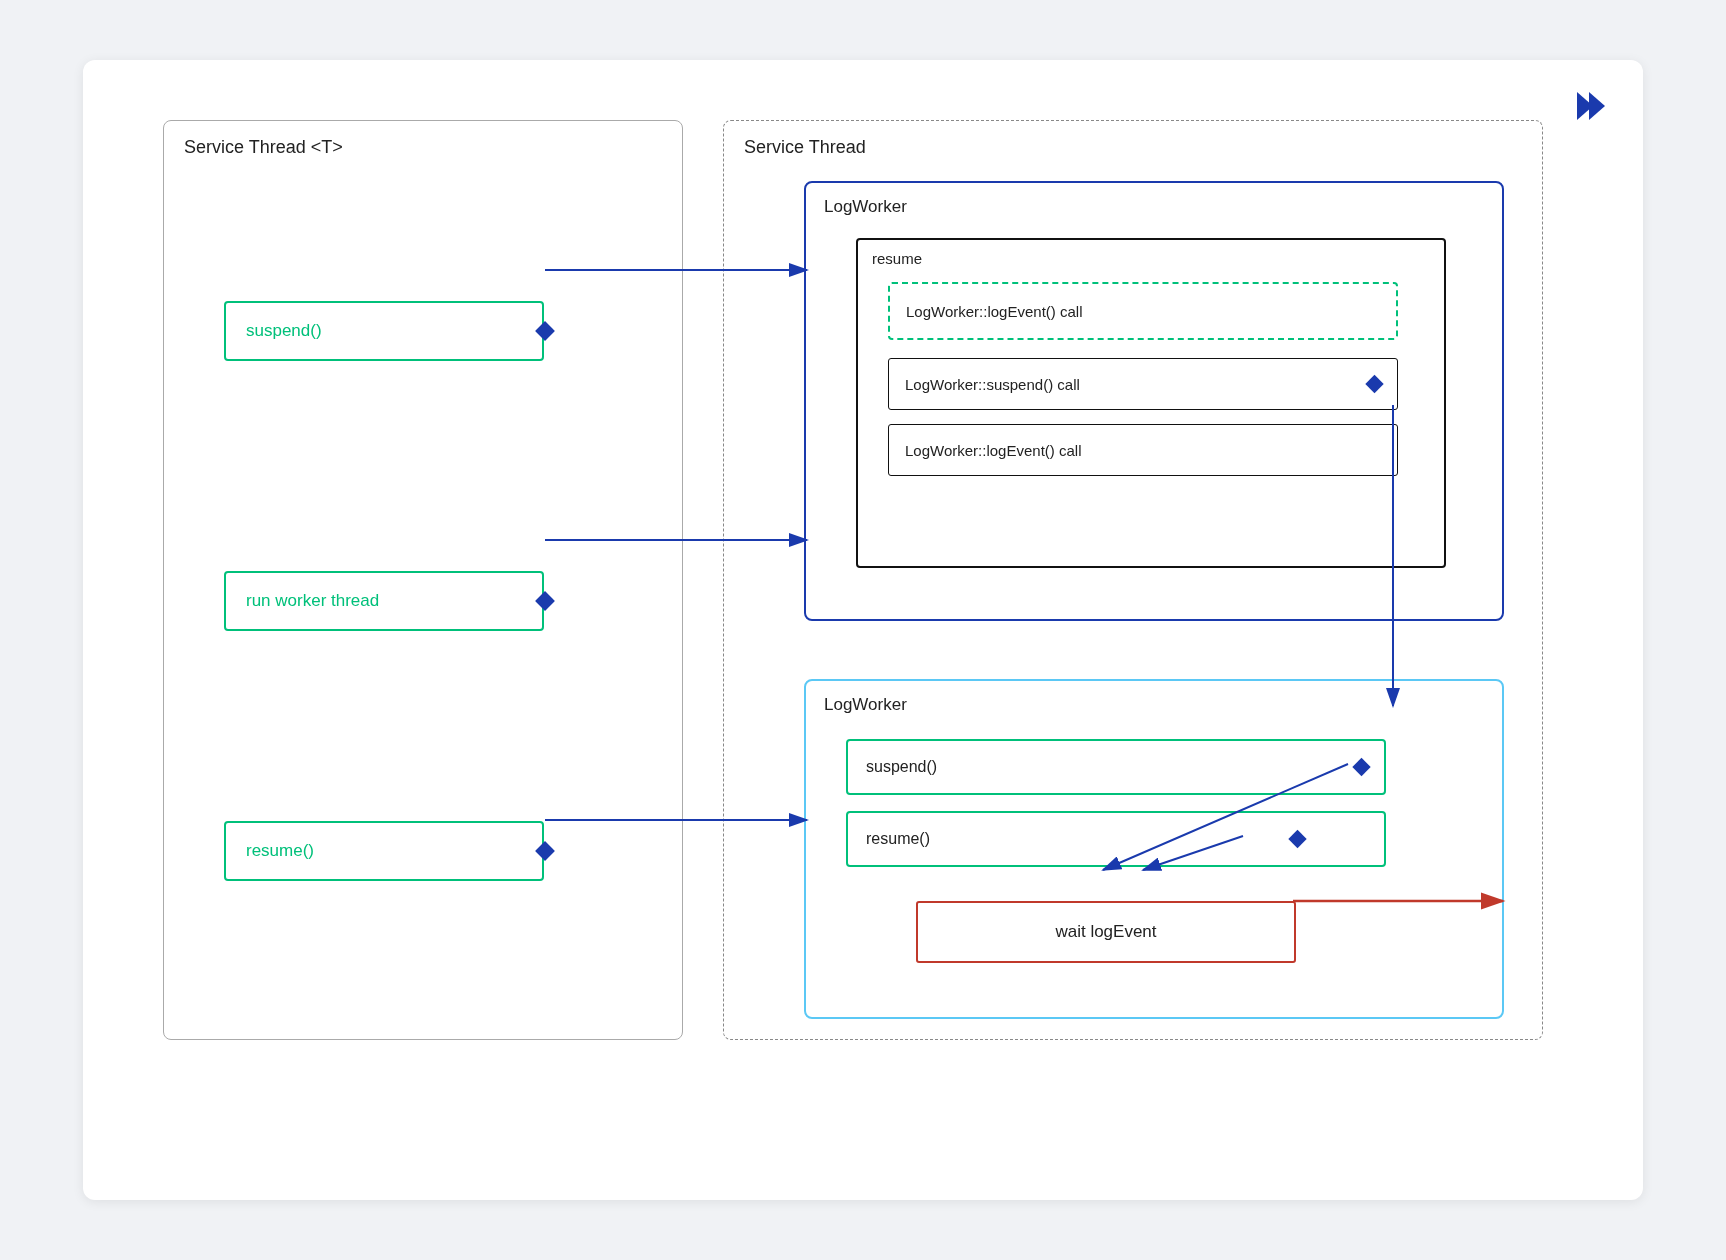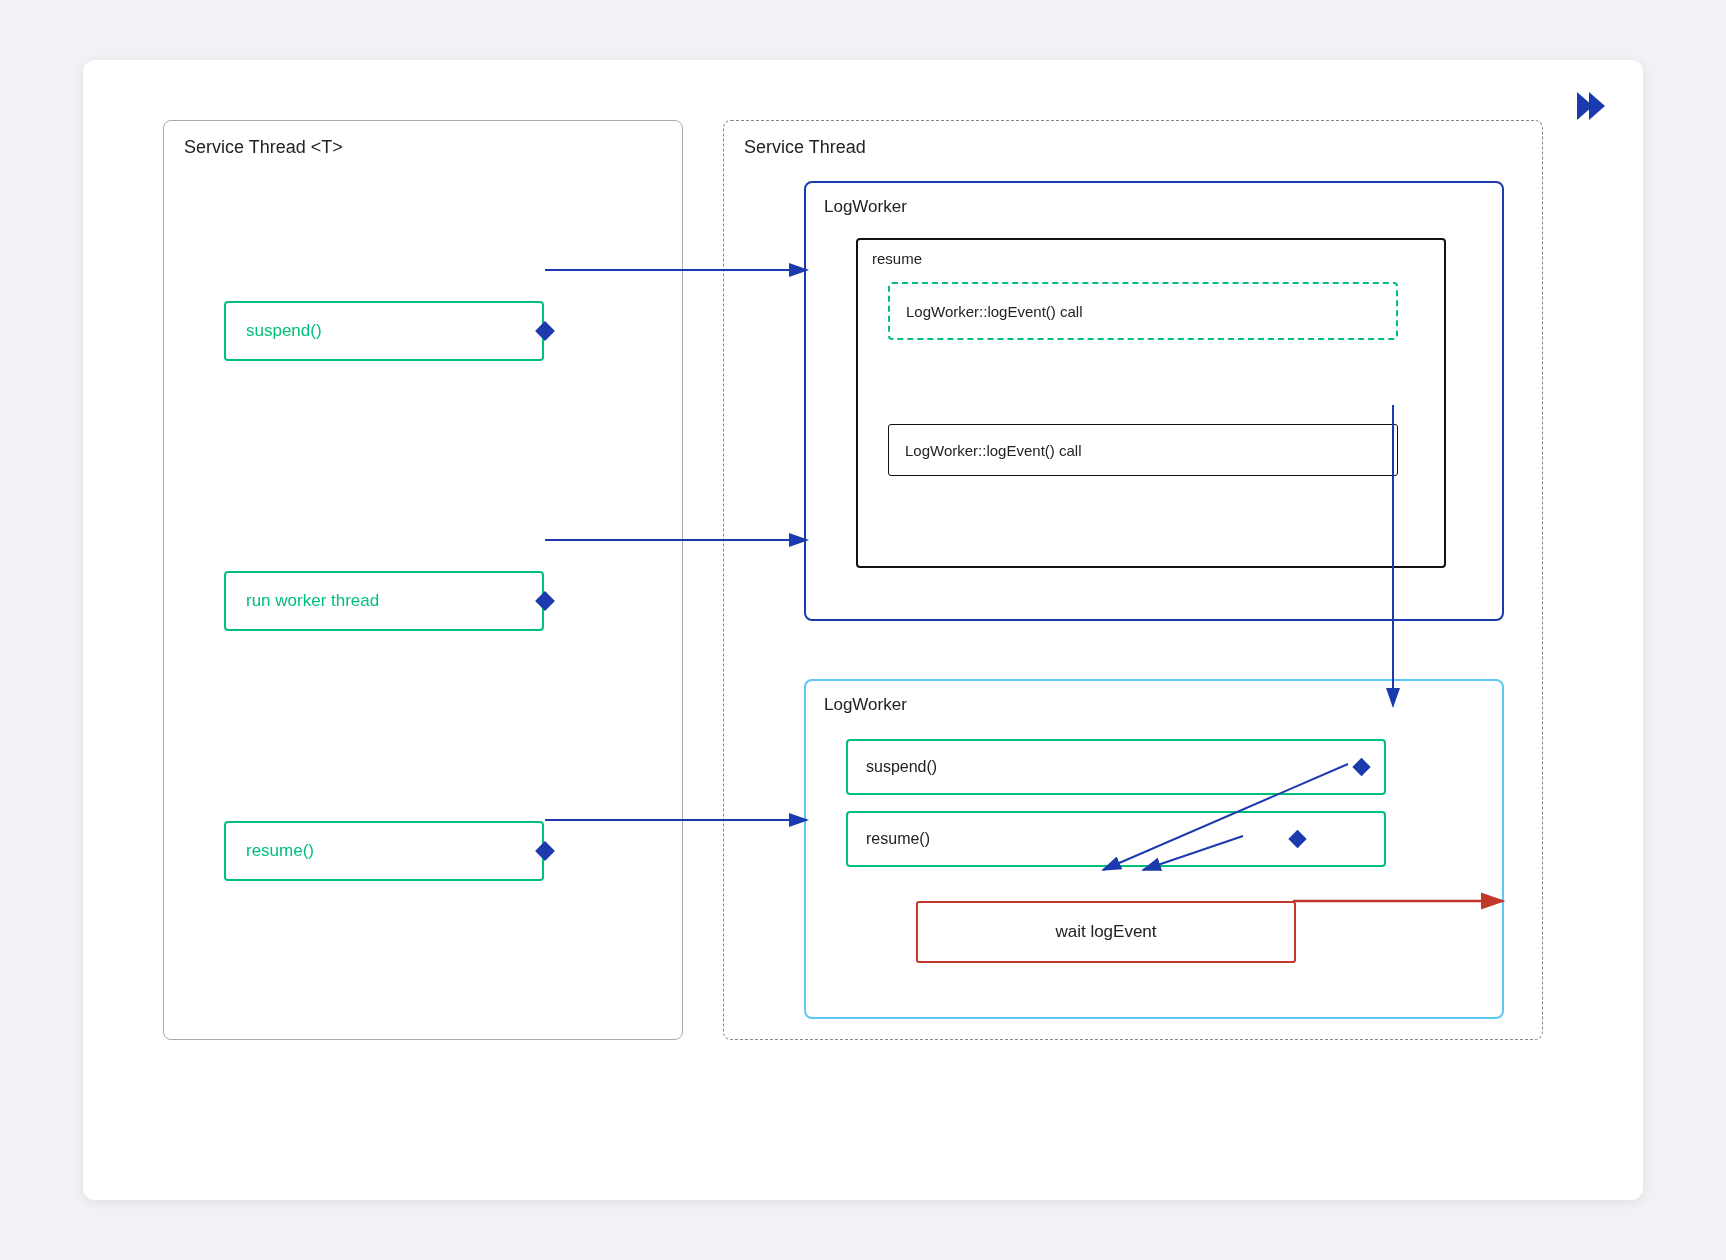--- a/index.html
+++ b/index.html
@@ -258,20 +258,24 @@
     <div class="qeventloop">
       <span class="qeventloop-label">LogWorker</span>
 
       <div class="queue-box">
         <span class="queue-label">resume</span>
 
         <div class="logevent-dashed">
           <span>LogWorker::logEvent() call</span>
         </div>
 
+        <div class="queue-item suspend">
+          <span>LogWorker::suspend() call</span>
+          <span style="position:absolute;right:16px;top:50%;transform:translateY(-50%) rotate(45deg);width:13px;height:13px;background:#1a3aad;display:inline-block;"></span>
+        </div>
 
         <div class="queue-item logevent2">
           <span>LogWorker::logEvent() call</span>
         </div>
       </div>
     </div>
 
     <div class="logworker">
       <span class="logworker-label">LogWorker</span>
 

